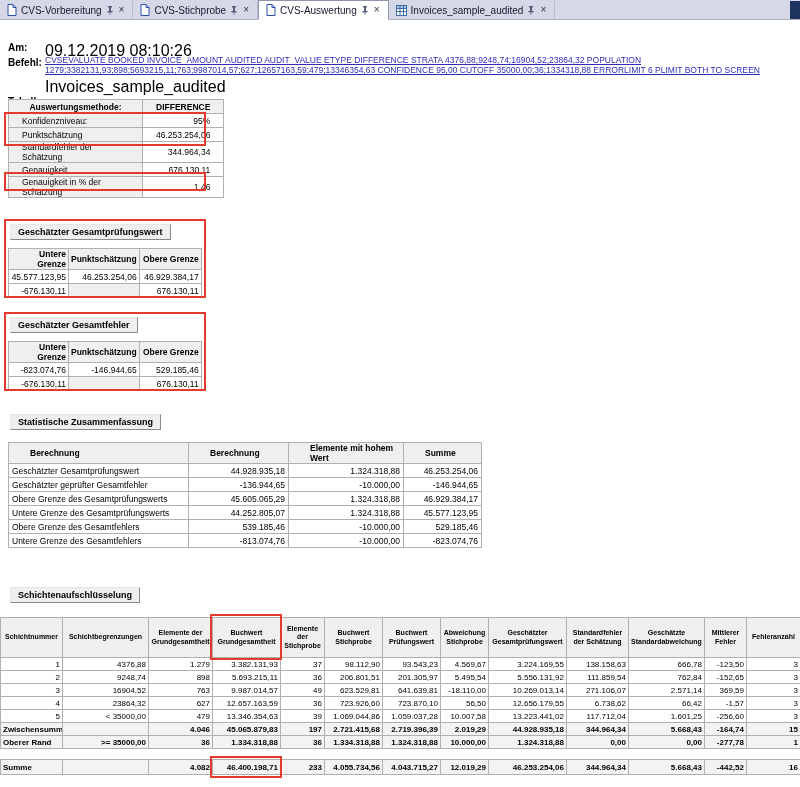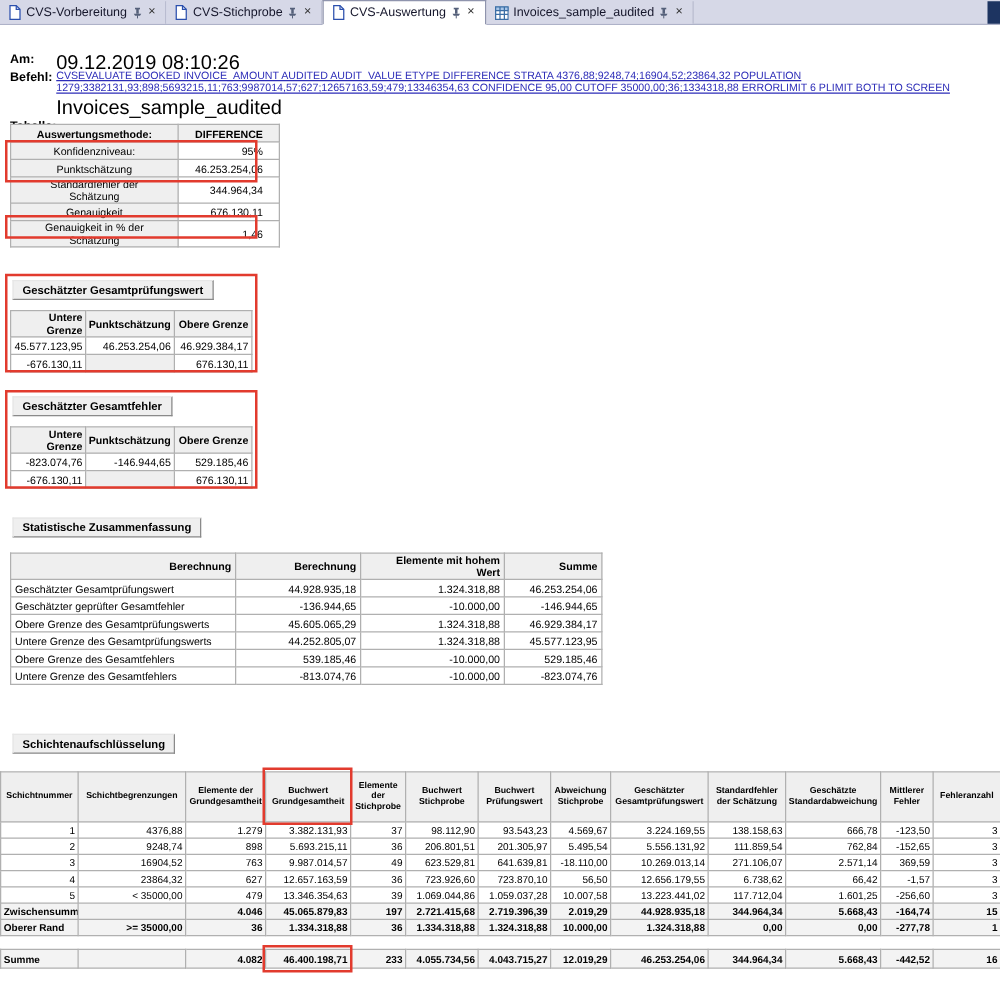--- a/index.html
+++ b/index.html
@@ -39,42 +39,42 @@
 
   
   table { border-collapse:collapse; position:absolute; }
   th, td { border:1px solid #b0b0b0; }
   th { background:#efefef; font-weight:bold; }
 
   
   .kv { left:8px; top:99px; font-size:8.5px; }
   .kv th, .kv td { height:14px; padding:0 13px; }
   .kv th { text-align:center; }
-  .kv td:first-child { background:#efefef; text-align:center; }
+  .kv td:first-child { background:#efefef; text-align:left; }
   .kv td:last-child { text-align:right; }
 
   
   .mini { font-size:8.5px; }
   .mini th, .mini td { height:14px; padding:0 2px; text-align:right; }
   .mini th { }
   .mini td:empty { background:#efefef; }
   #tableA { left:8px; top:248px; }
   #tableB { left:8px; top:341px; }
 
   
   .secbtn {
     position:absolute; font-size:9px; font-weight:bold;
     background:#efefef; border:1px solid; border-color:#e6e6e6 #8a8a8a #8a8a8a #e6e6e6;
     padding:2px 7px; white-space:nowrap;
   }
 
   
   .stats { left:8px; top:442px; font-size:8.5px; }
   .stats th, .stats td { height:14px; padding:0 3px; }
-  .stats th { text-align:right;padding-left:21px; }
+  .stats th { text-align:left;padding-left:21px; }
   .stats td { text-align:right; }
   .stats td:first-child { text-align:left; }
 
   
   .big, .bigsum { left:0; width:800px; table-layout:fixed; }
   .big { top:617px; }
   .bigsum { top:759px; }
   .big th {
     font-size:7px; height:40px; vertical-align:middle; text-align:center;
     padding:0 1px; line-height:1.2; overflow-wrap:anywhere;

